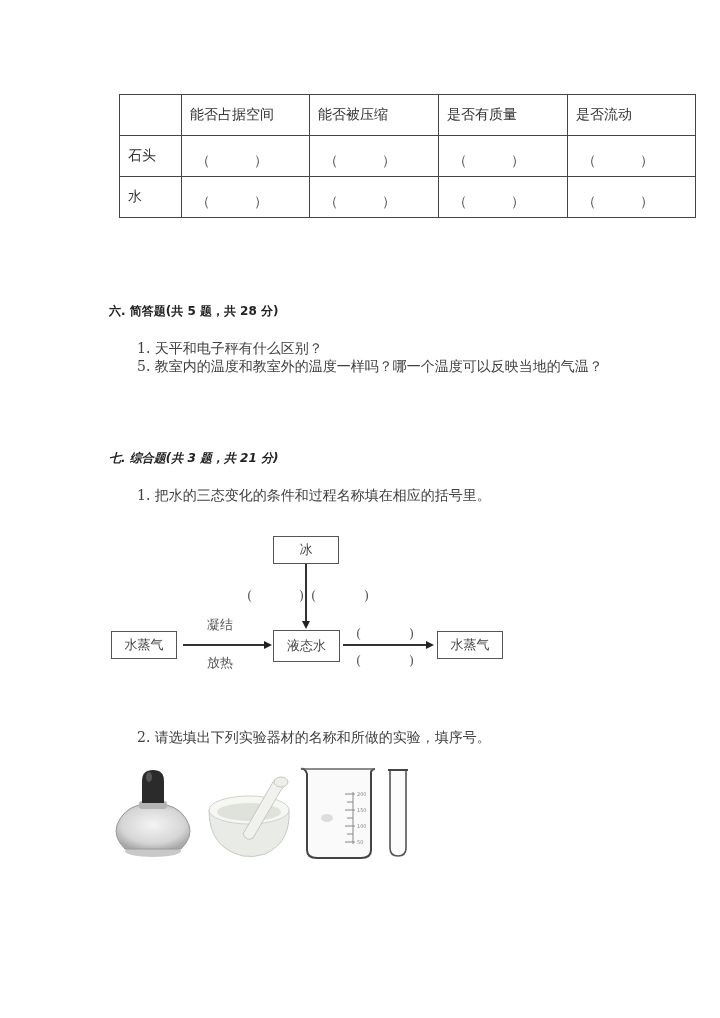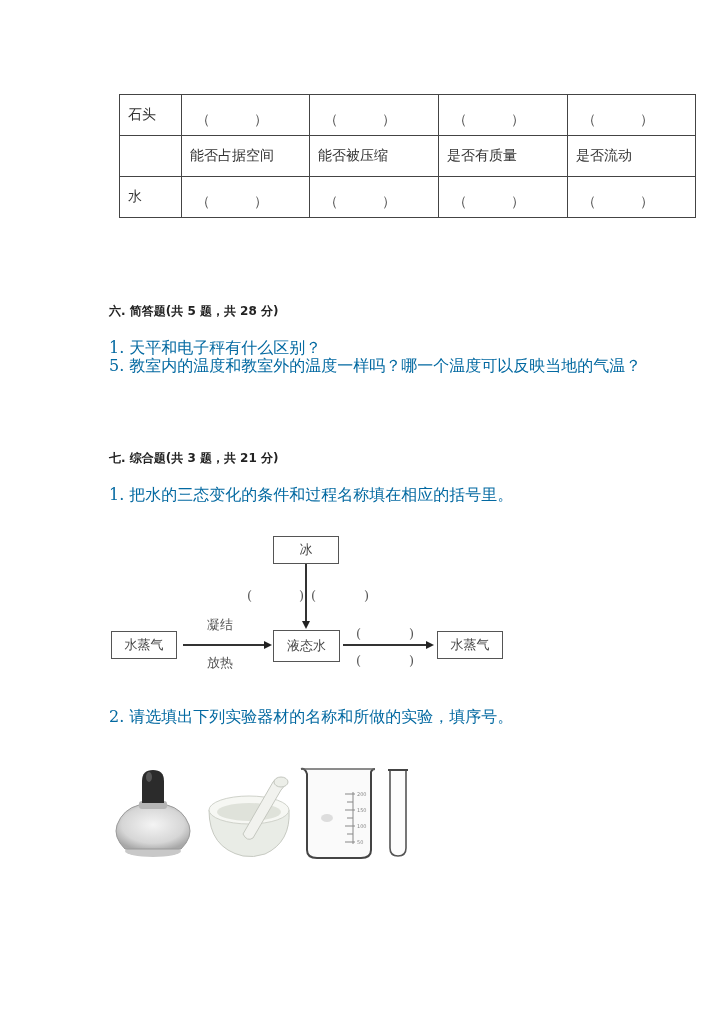--- a/index.html
+++ b/index.html
@@ -17,70 +17,70 @@
     .c1 { width: 128px; }
     .c2 { width: 129px; }
     .c3 { width: 129px; }
     .c4 { width: 128px; }
     .paren { display: inline-block; width: 64px; position: relative; color: #555; }
     .paren .l { position: absolute; left: 6px; top: -9px; }
     .paren .r { position: absolute; left: 64px; top: -9px; }
 
     
     .h { font-family: "DejaVu Sans", "Liberation Sans", sans-serif; font-weight: bold; font-size: 12px; color: #222; }
-    .q { font-size: 16px; line-height: 18.4px; color: #0369a1; }
+    .q { font-size: 14px; line-height: 18.4px; color: #404040; margin-left: 28px; }
 
     
     .box { position: absolute; border: 1.3px solid #555; box-sizing: border-box;
            font-family: "DejaVu Sans", "Liberation Sans", sans-serif; font-size: 13px; color: #444;
            display: flex; align-items: center; justify-content: center; background: #fff; }
     .dlabel { position: absolute; font-size: 13px; color: #555; }
     .hline { position: absolute; height: 1.5px; background: #333; }
     .vline { position: absolute; width: 1.5px; background: #333; }
     .arrow-r { position: absolute; width: 0; height: 0; border-top: 4px solid transparent;
                border-bottom: 4px solid transparent; border-left: 8px solid #222; }
     .arrow-d { position: absolute; width: 0; height: 0; border-left: 4px solid transparent;
                border-right: 4px solid transparent; border-top: 8px solid #222; }
   </style>
 </head>
 <body>
 
 <table class="props">
   <tbody>
       <tr>
+    <th class="c0"></th>
+    <th class="c1">能否占据空间</th>
+    <th class="c2">能否被压缩</th>
+    <th class="c3">是否有质量</th>
+    <th class="c4">是否流动</th>
+  </tr>
+  <tr>
     <td>石头</td>
     <td><span class="paren"><span class="l">（</span><span class="r">）</span></span></td>
     <td><span class="paren"><span class="l">（</span><span class="r">）</span></span></td>
     <td><span class="paren"><span class="l">（</span><span class="r">）</span></span></td>
     <td><span class="paren"><span class="l">（</span><span class="r">）</span></span></td>
-  </tr>
-  <tr>
-    <th class="c0"></th>
-    <th class="c1">能否占据空间</th>
-    <th class="c2">能否被压缩</th>
-    <th class="c3">是否有质量</th>
-    <th class="c4">是否流动</th>
   </tr>
   <tr>
     <td>水</td>
     <td><span class="paren"><span class="l">（</span><span class="r">）</span></span></td>
     <td><span class="paren"><span class="l">（</span><span class="r">）</span></span></td>
     <td><span class="paren"><span class="l">（</span><span class="r">）</span></span></td>
     <td><span class="paren"><span class="l">（</span><span class="r">）</span></span></td>
   </tr>
 </tbody>
   </table>
 
 <div class="abs h" style="left:109px; top:303px;">六. 简答题(共 5 题，共 28 分)</div>
 <div class="abs q" style="left:109px; top:339px;">
   <div>1. 天平和电子秤有什么区别？</div>
   <div>5. 教室内的温度和教室外的温度一样吗？哪一个温度可以反映当地的气温？</div>
 </div>
 
-<div class="abs h" style="left:109px; top:450px;">七. 综合题(共 3 题，共 21 分)</div>
+<div class="abs h" style="left:109px; top:450px;font-style:italic;">七. 综合题(共 3 题，共 21 分)</div>
 <div class="abs q" style="left:109px; top:486px;">1. 把水的三态变化的条件和过程名称填在相应的括号里。</div>
 
 <div>
   <div class="box" style="left:273px; top:536px; width:66px; height:28px;">冰</div>
 
   <div class="vline" style="left:305px; top:564px; height:59px;"></div>
   <div class="arrow-d" style="left:302px; top:621px;"></div>
 
   <span class="dlabel" style="left:247px; top:588px;">(</span>
   <span class="dlabel" style="left:299px; top:588px;">)</span>
@@ -98,21 +98,21 @@
   <span class="dlabel" style="left:356px; top:626px;">(</span>
   <span class="dlabel" style="left:409px; top:626px;">)</span>
   <span class="dlabel" style="left:356px; top:653px;">(</span>
   <span class="dlabel" style="left:409px; top:653px;">)</span>
   <div class="hline" style="left:343px; top:644px; width:84px;"></div>
   <div class="arrow-r" style="left:426px; top:641px;"></div>
 
   <div class="box" style="left:437px; top:631px; width:66px; height:28px;">水蒸气</div>
 </div>
 
-<div class="abs q" style="left:109px; top:708px;text-align:right;">2. 请选填出下列实验器材的名称和所做的实验，填序号。</div>
+<div class="abs q" style="left:109px; top:728px;text-align:right;">2. 请选填出下列实验器材的名称和所做的实验，填序号。</div>
 
 <div>
 
   <svg class="abs" style="left:105px; top:765px;" width="95" height="100" viewBox="0 0 95 100">
     <defs>
       <radialGradient id="glass" cx="50%" cy="45%" r="60%">
         <stop offset="0%" stop-color="#f4f4f4"></stop>
         <stop offset="70%" stop-color="#d6d6d6"></stop>
         <stop offset="100%" stop-color="#a8a8a8"></stop>
       </radialGradient>

